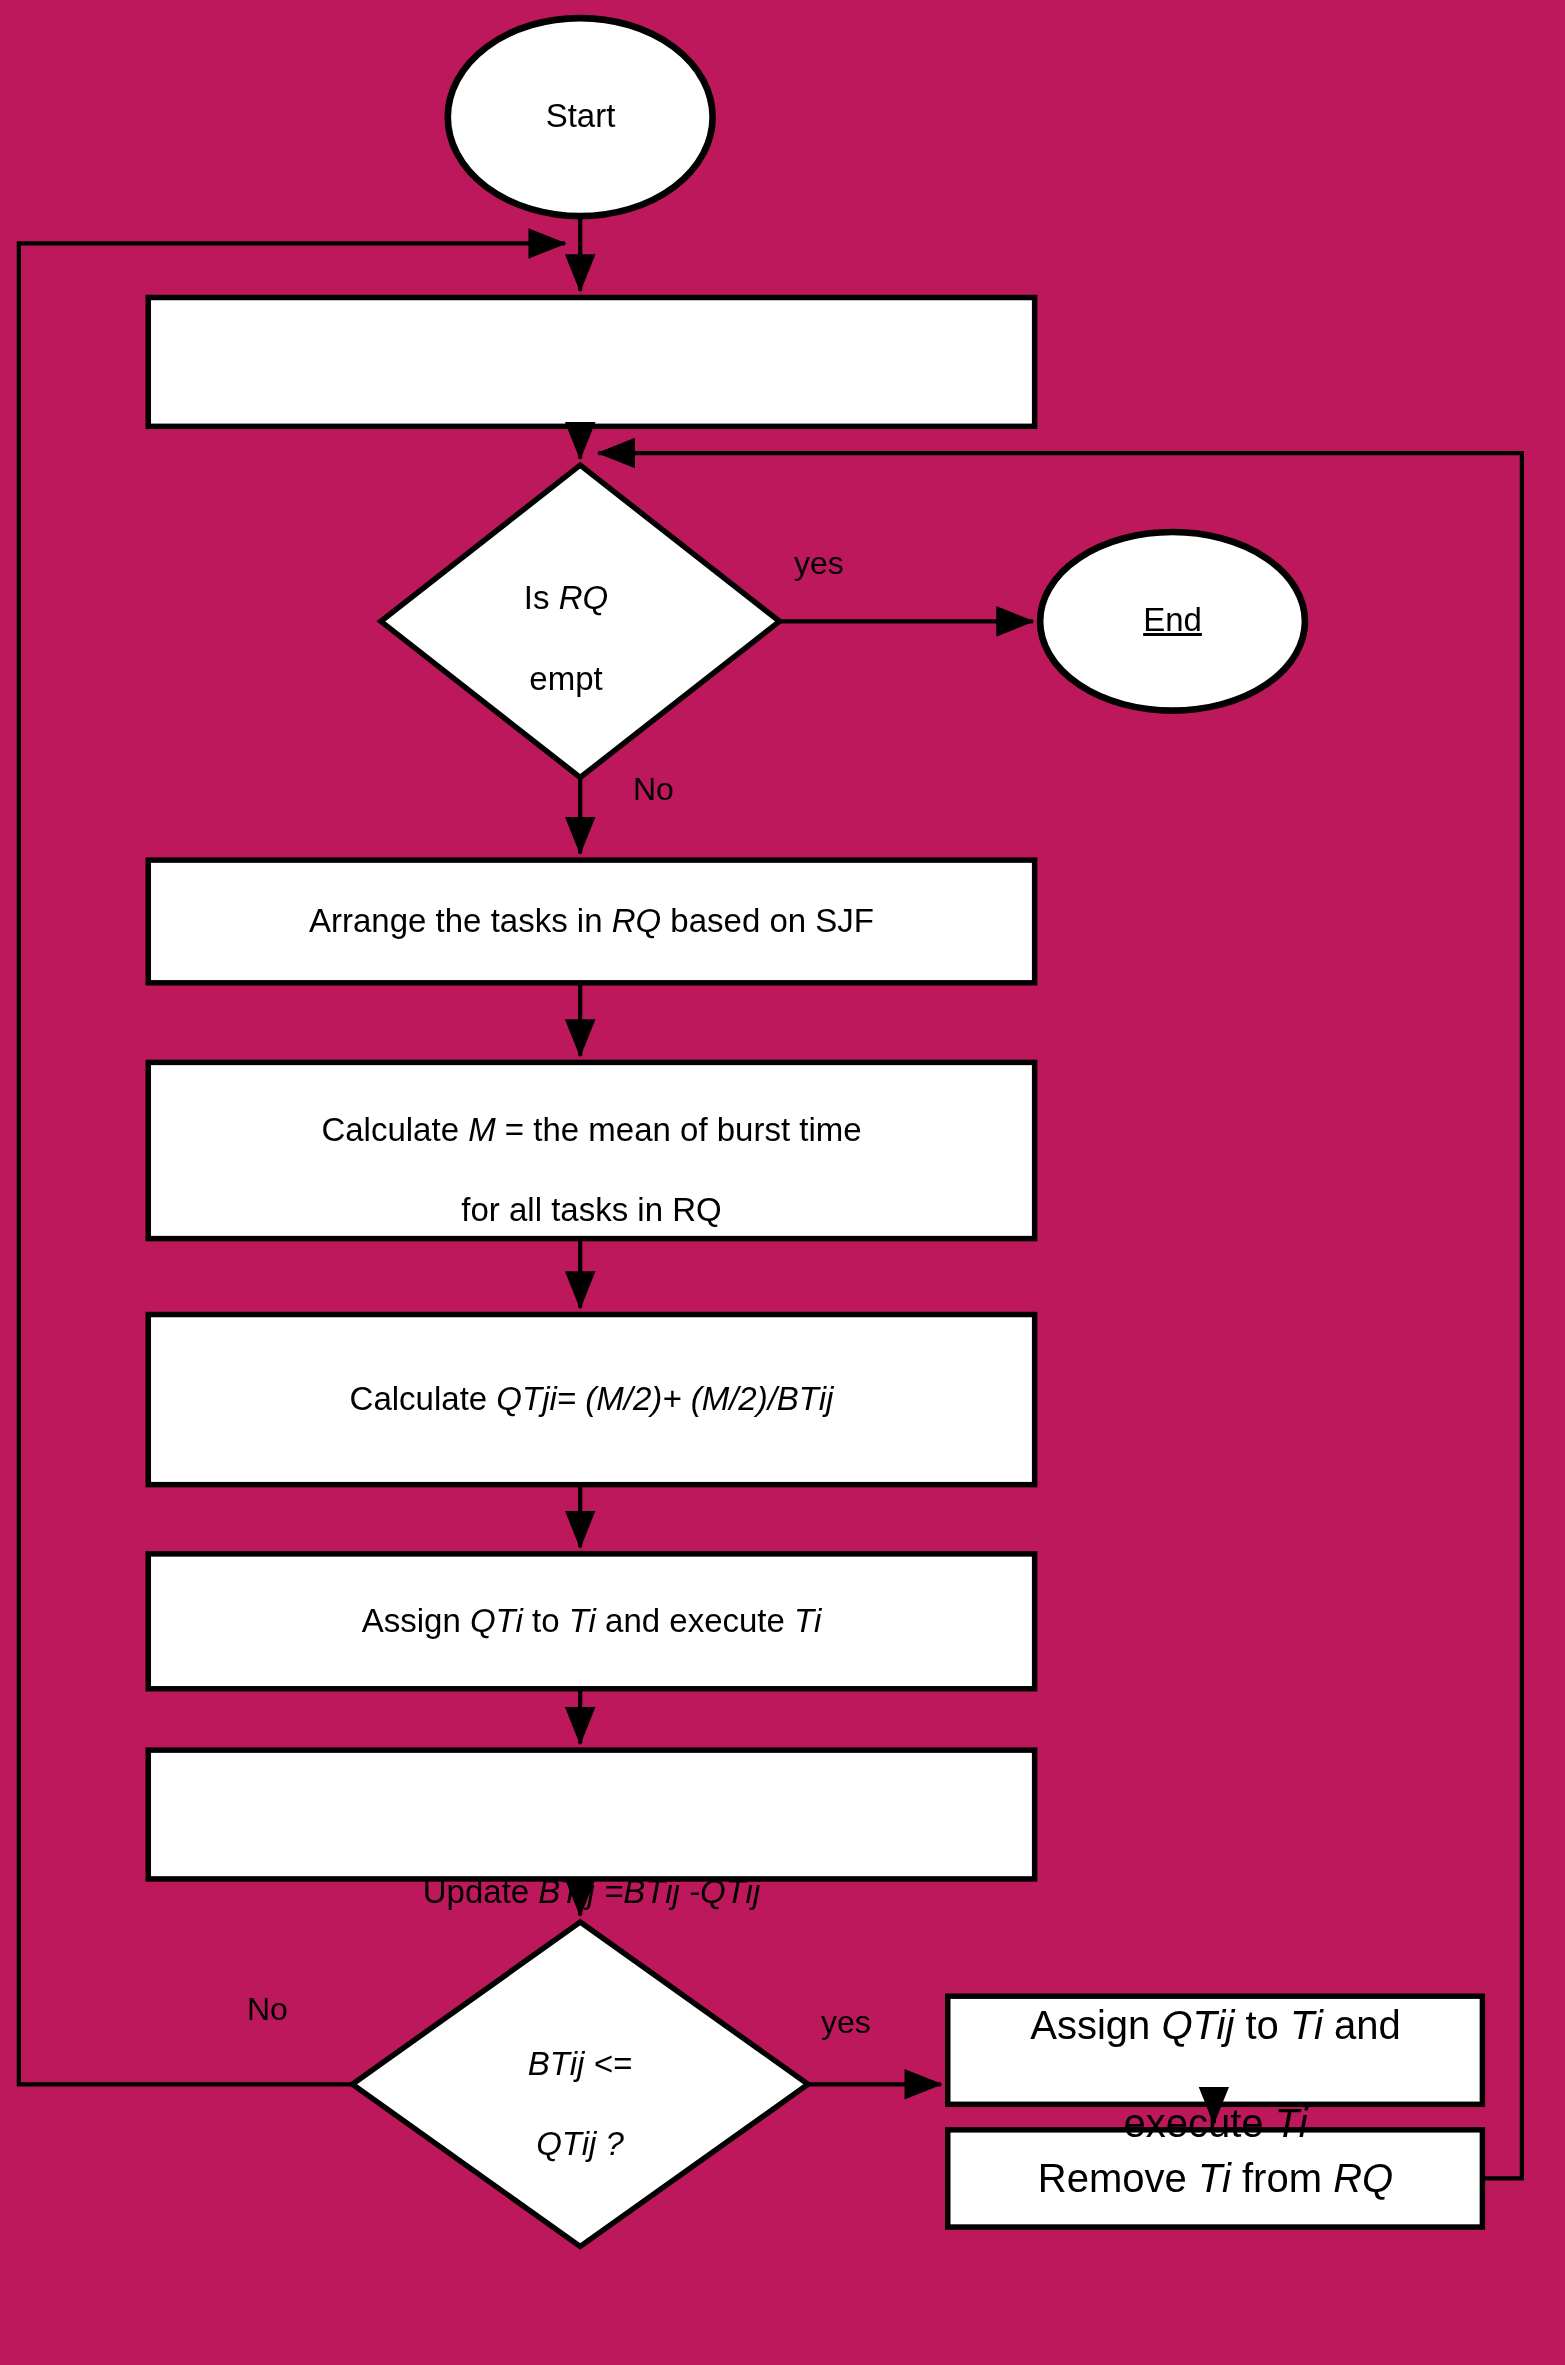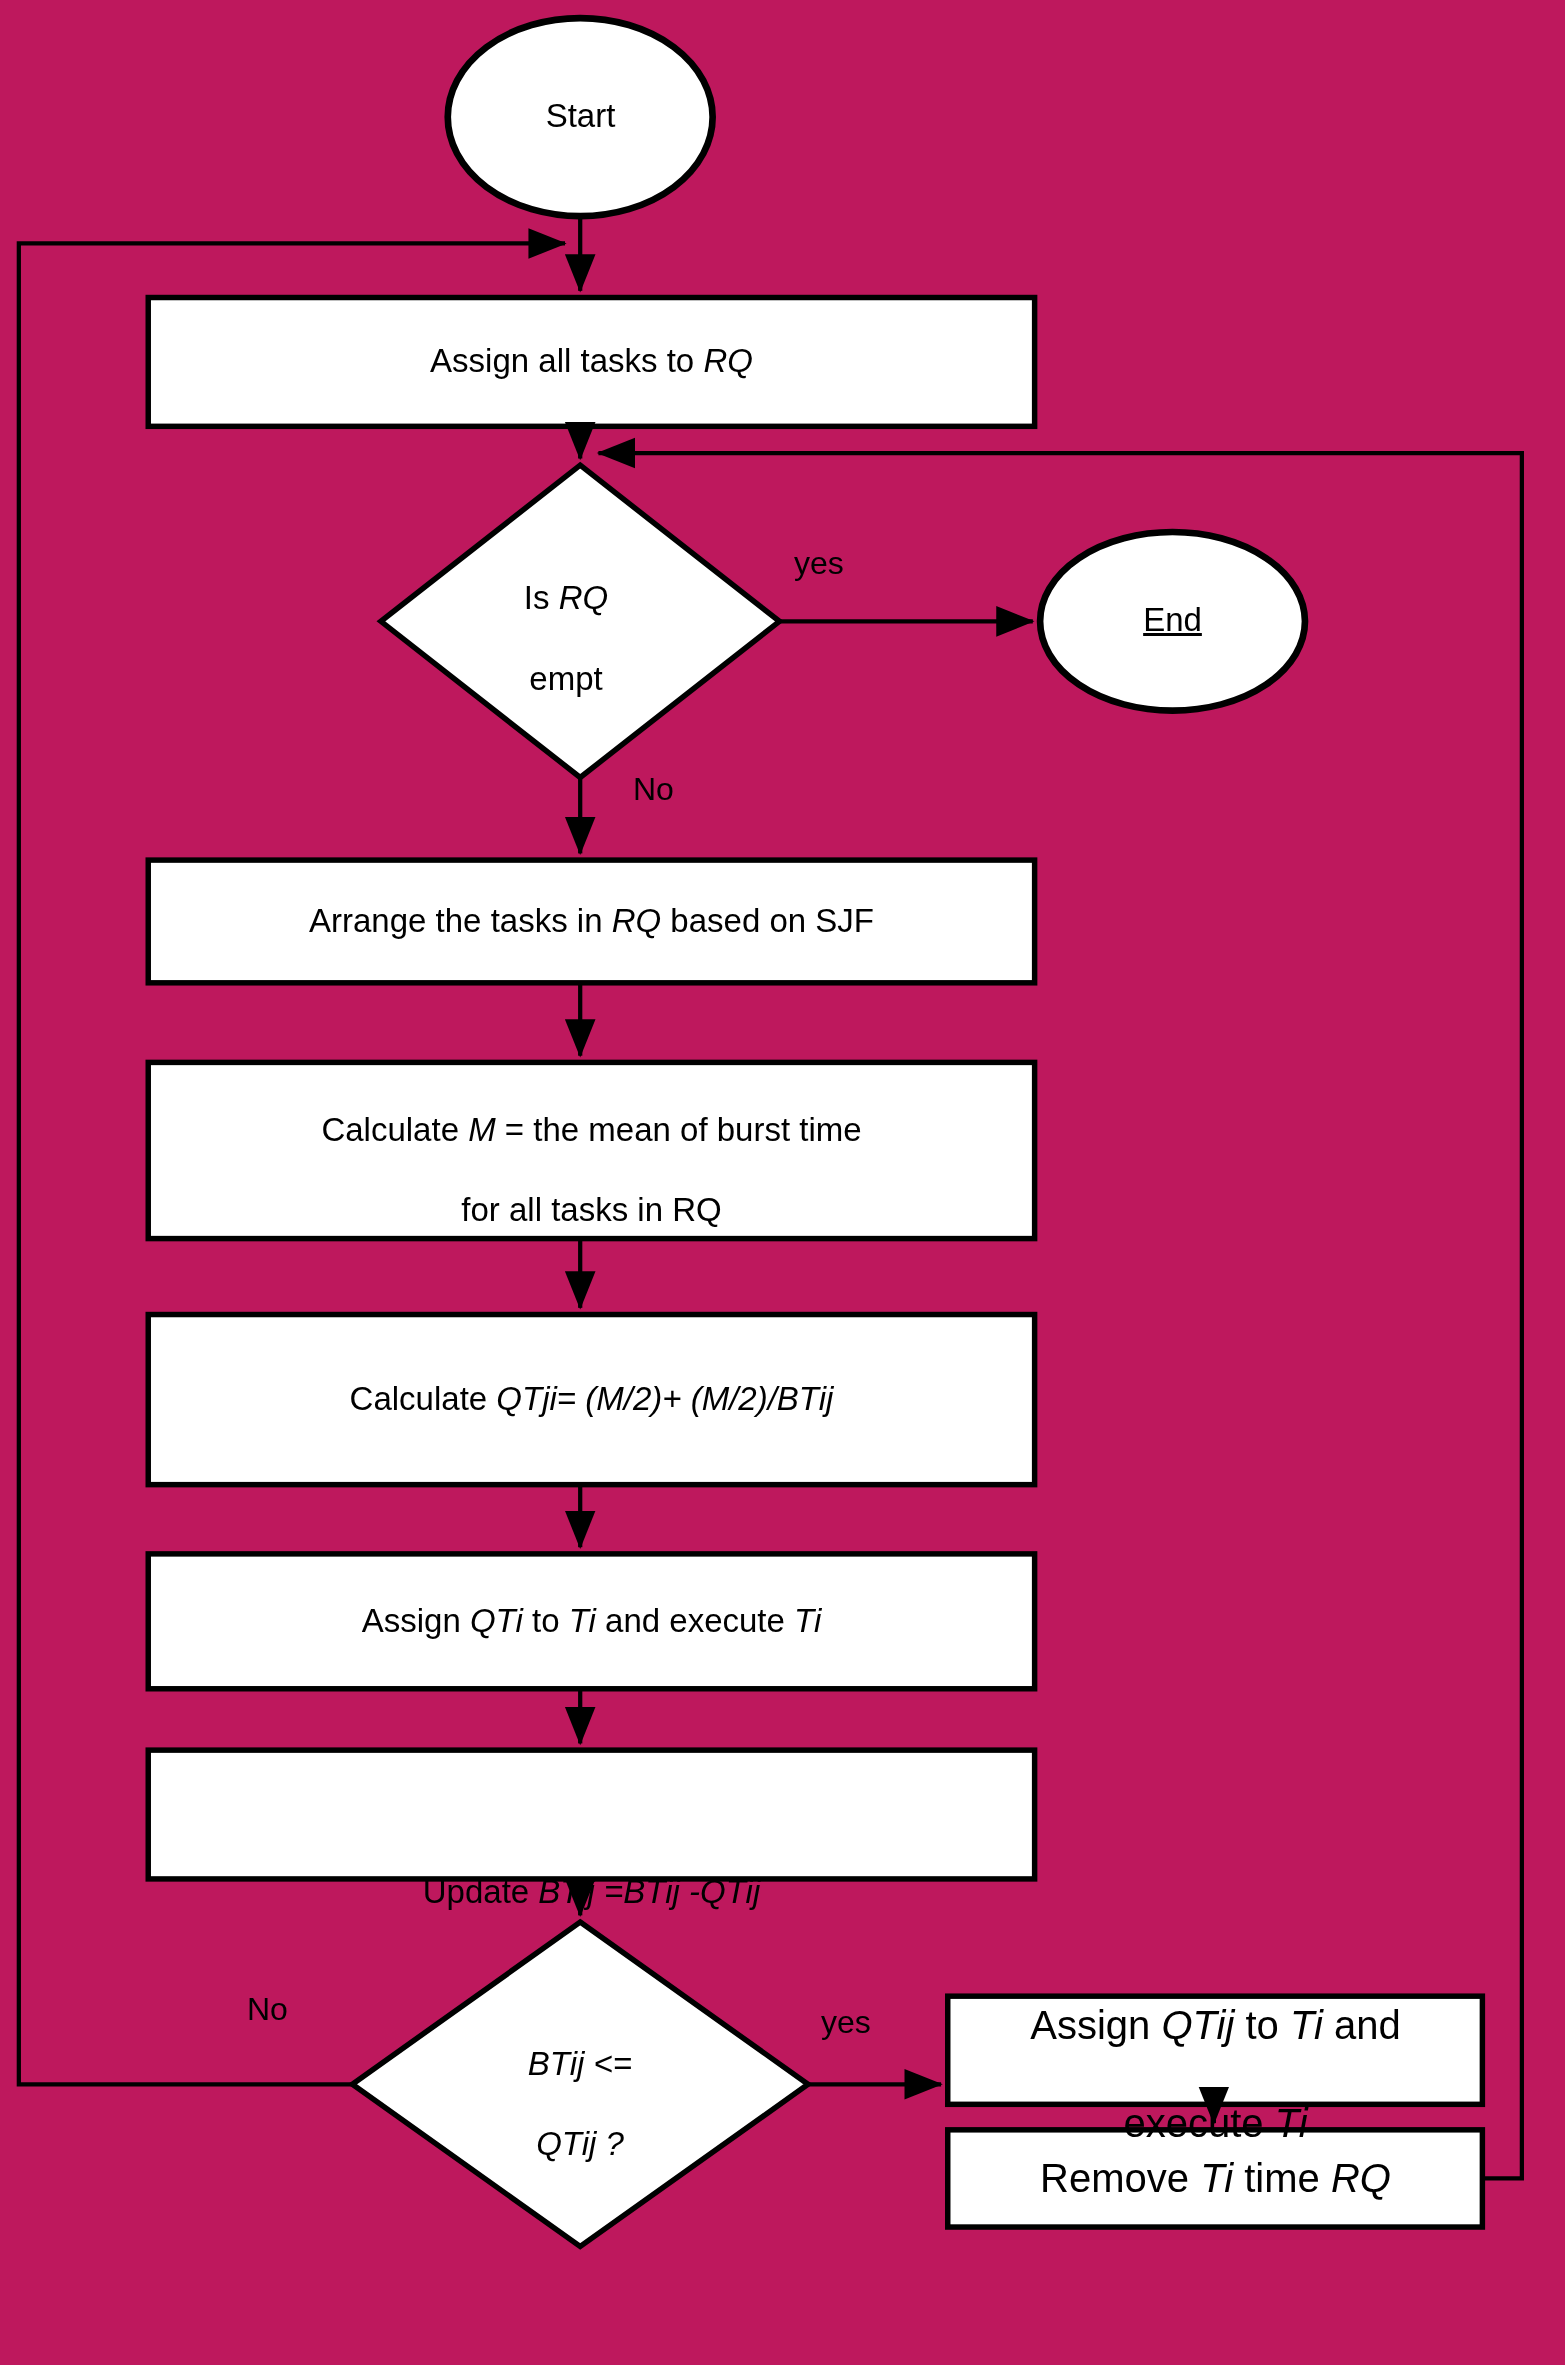--- a/index.html
+++ b/index.html
@@ -88,23 +88,20 @@
 
     <line x1="1998" y1="3463" x2="1998" y2="3494" stroke="#000" stroke-width="7" marker-end="url(#arw)"></line>
 
     <path d="M2440,3585 L2505,3585 L2505,745 L985,745" fill="none" stroke="#000" stroke-width="7" marker-end="url(#arw)"></path>
   </svg>
 
   <div class="nodeText" style="left:448px;top:79px;width:265px;height:75px;">Start</div>
 
   <div class="nodeText" style="left:1040px;top:583px;width:265px;height:75px;text-decoration:underline;">End</div>
 
-  <div class="nodeText" style="left:148px;top:297px;width:887px;height:129px;">
-    <span><span>Assign all tasks to </span><span class="ital">RQ</span></span>
-  </div>
 
   <div class="nodeText" style="left:411px;top:547px;width:310px;height:152px;align-items:flex-end;">
     <span>
       <span>Is </span><span class="ital">RQ</span><br>
       <span>empt</span>
     </span>
   </div>
 
   <div class="nodeText" style="left:148px;top:860px;width:887px;height:123px;">
     <span><span>Arrange the tasks in </span><span class="ital">RQ</span><span> based on SJF</span></span>
@@ -137,21 +134,21 @@
   </div>
 
   <div class="nodeText small" style="left:948px;top:1996px;width:535px;height:108px;">
     <span>
       <span>Assign </span><span class="ital">QTij</span><span> to </span><span class="ital">Ti</span><span> and</span><br>
       <span>execute </span><span class="ital">Ti</span>
     </span>
   </div>
 
   <div class="nodeText small" style="left:948px;top:2130px;width:535px;height:97px;">
-    <span><span>Remove </span><span class="ital">Ti</span><span> time </span><span class="ital">RQ</span></span>
+    <span><span>Remove </span><span class="ital">Ti</span><span> from </span><span class="ital">RQ</span></span>
   </div>
 
   <div class="edgeLabel" style="left:794px;top:547px;">yes</div>
 
   <div class="edgeLabel" style="left:633px;top:773px;">No</div>
 
   <div class="edgeLabel" style="left:247px;top:1993px;">No</div>
 
   <div class="edgeLabel" style="left:821px;top:2006px;">yes</div>
 

